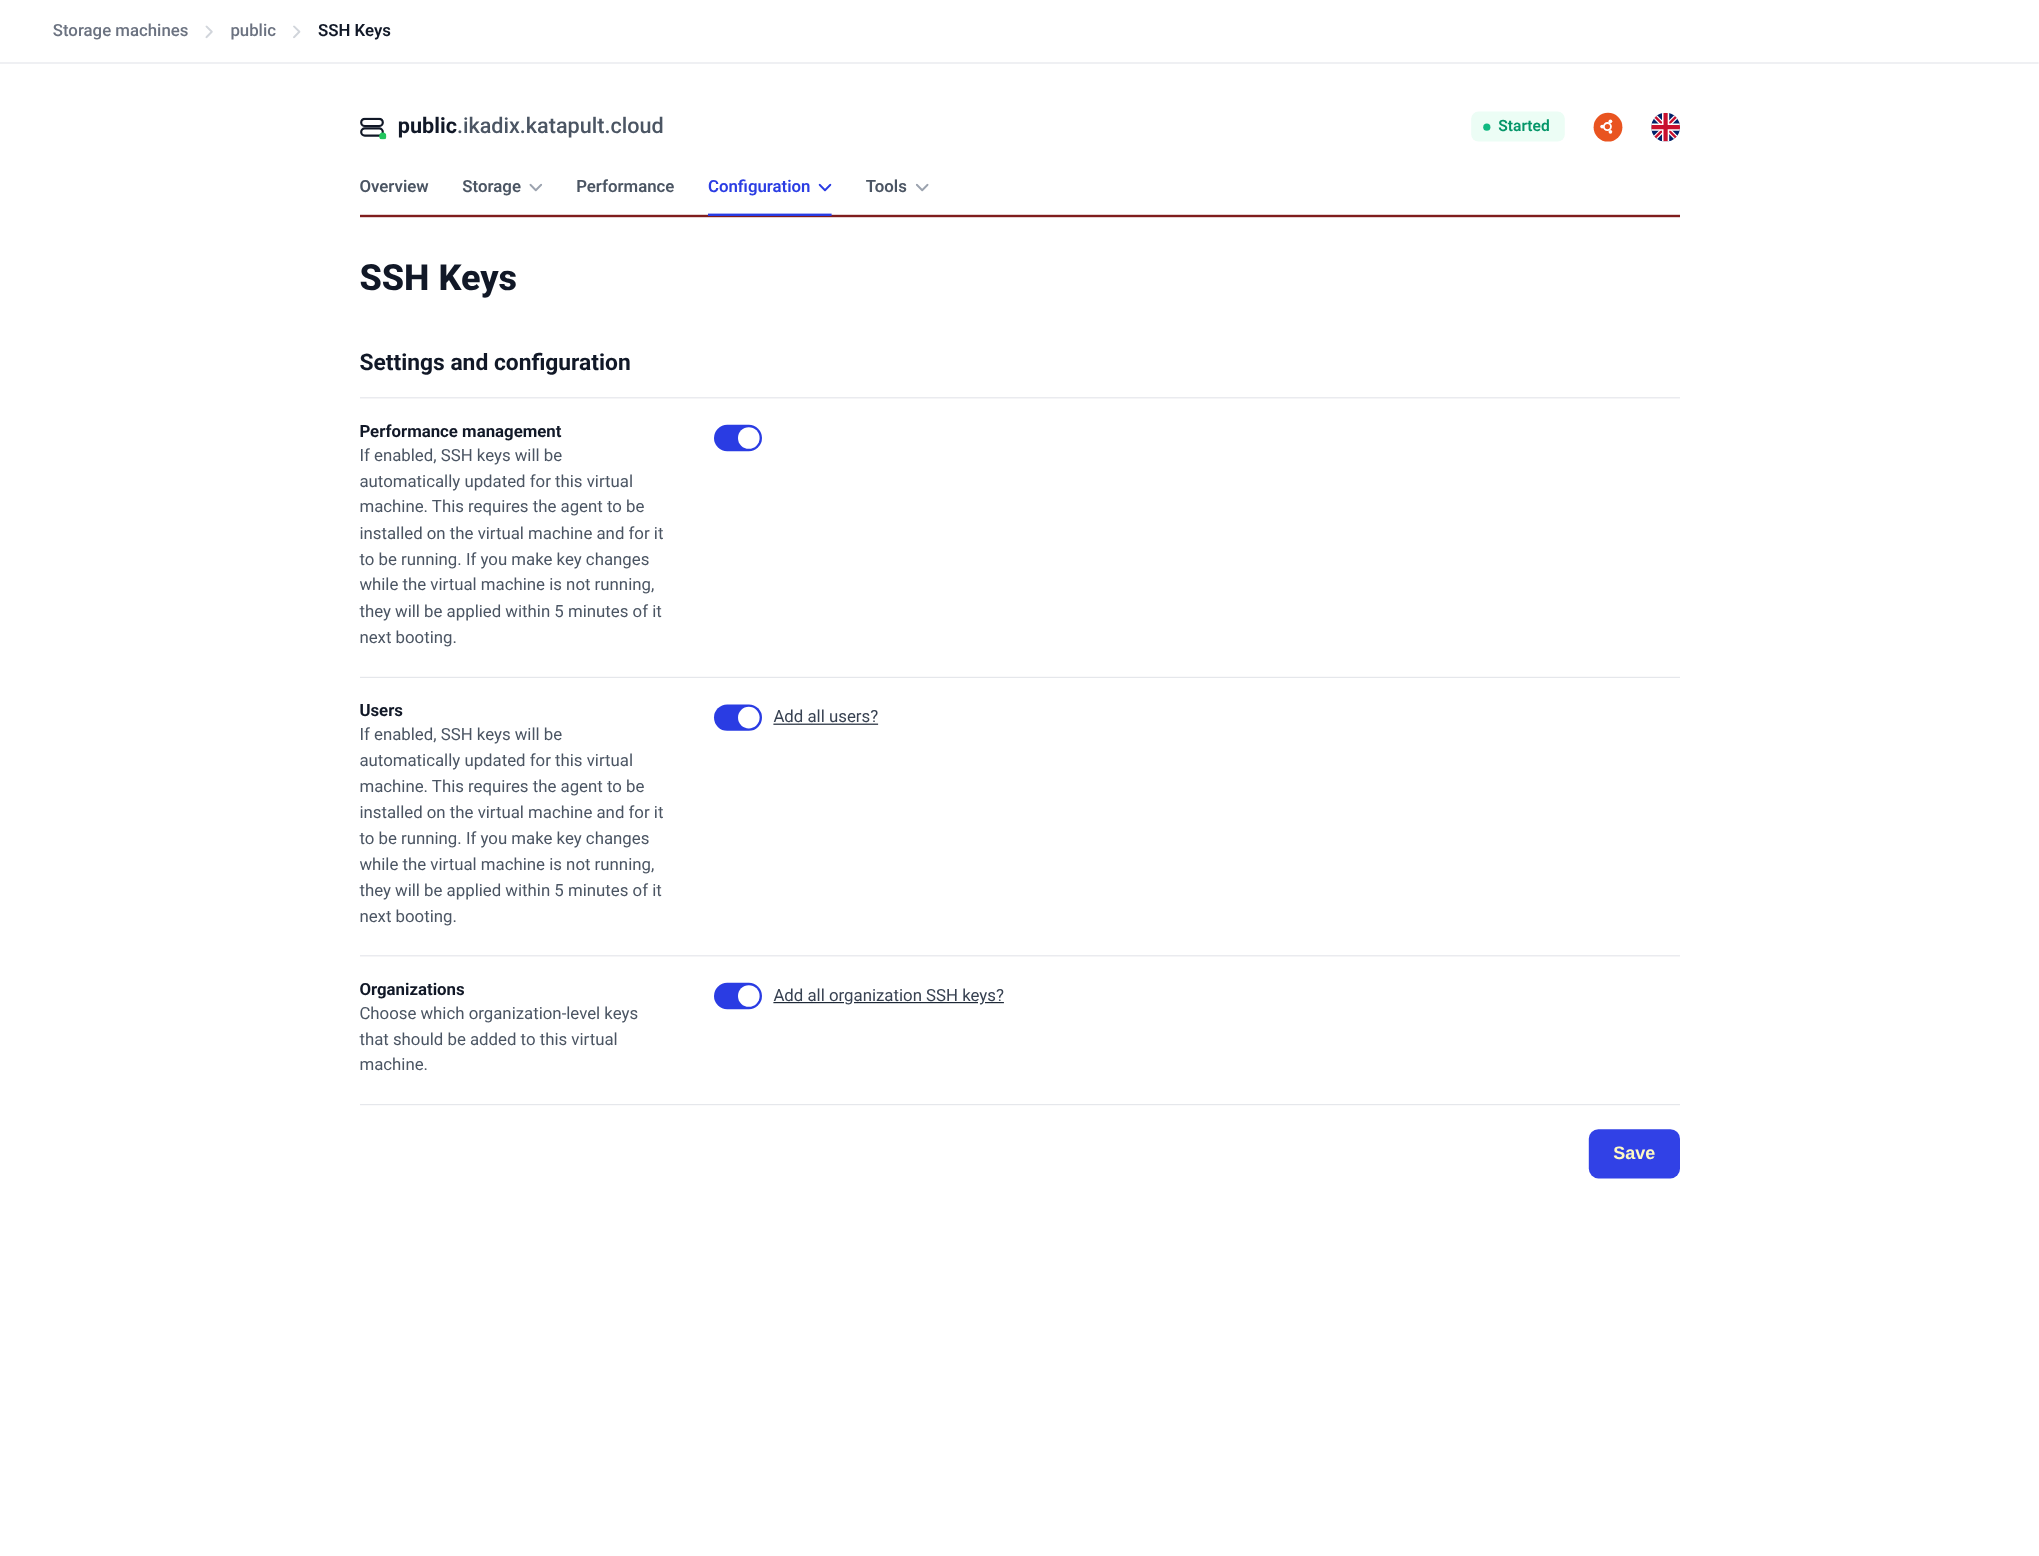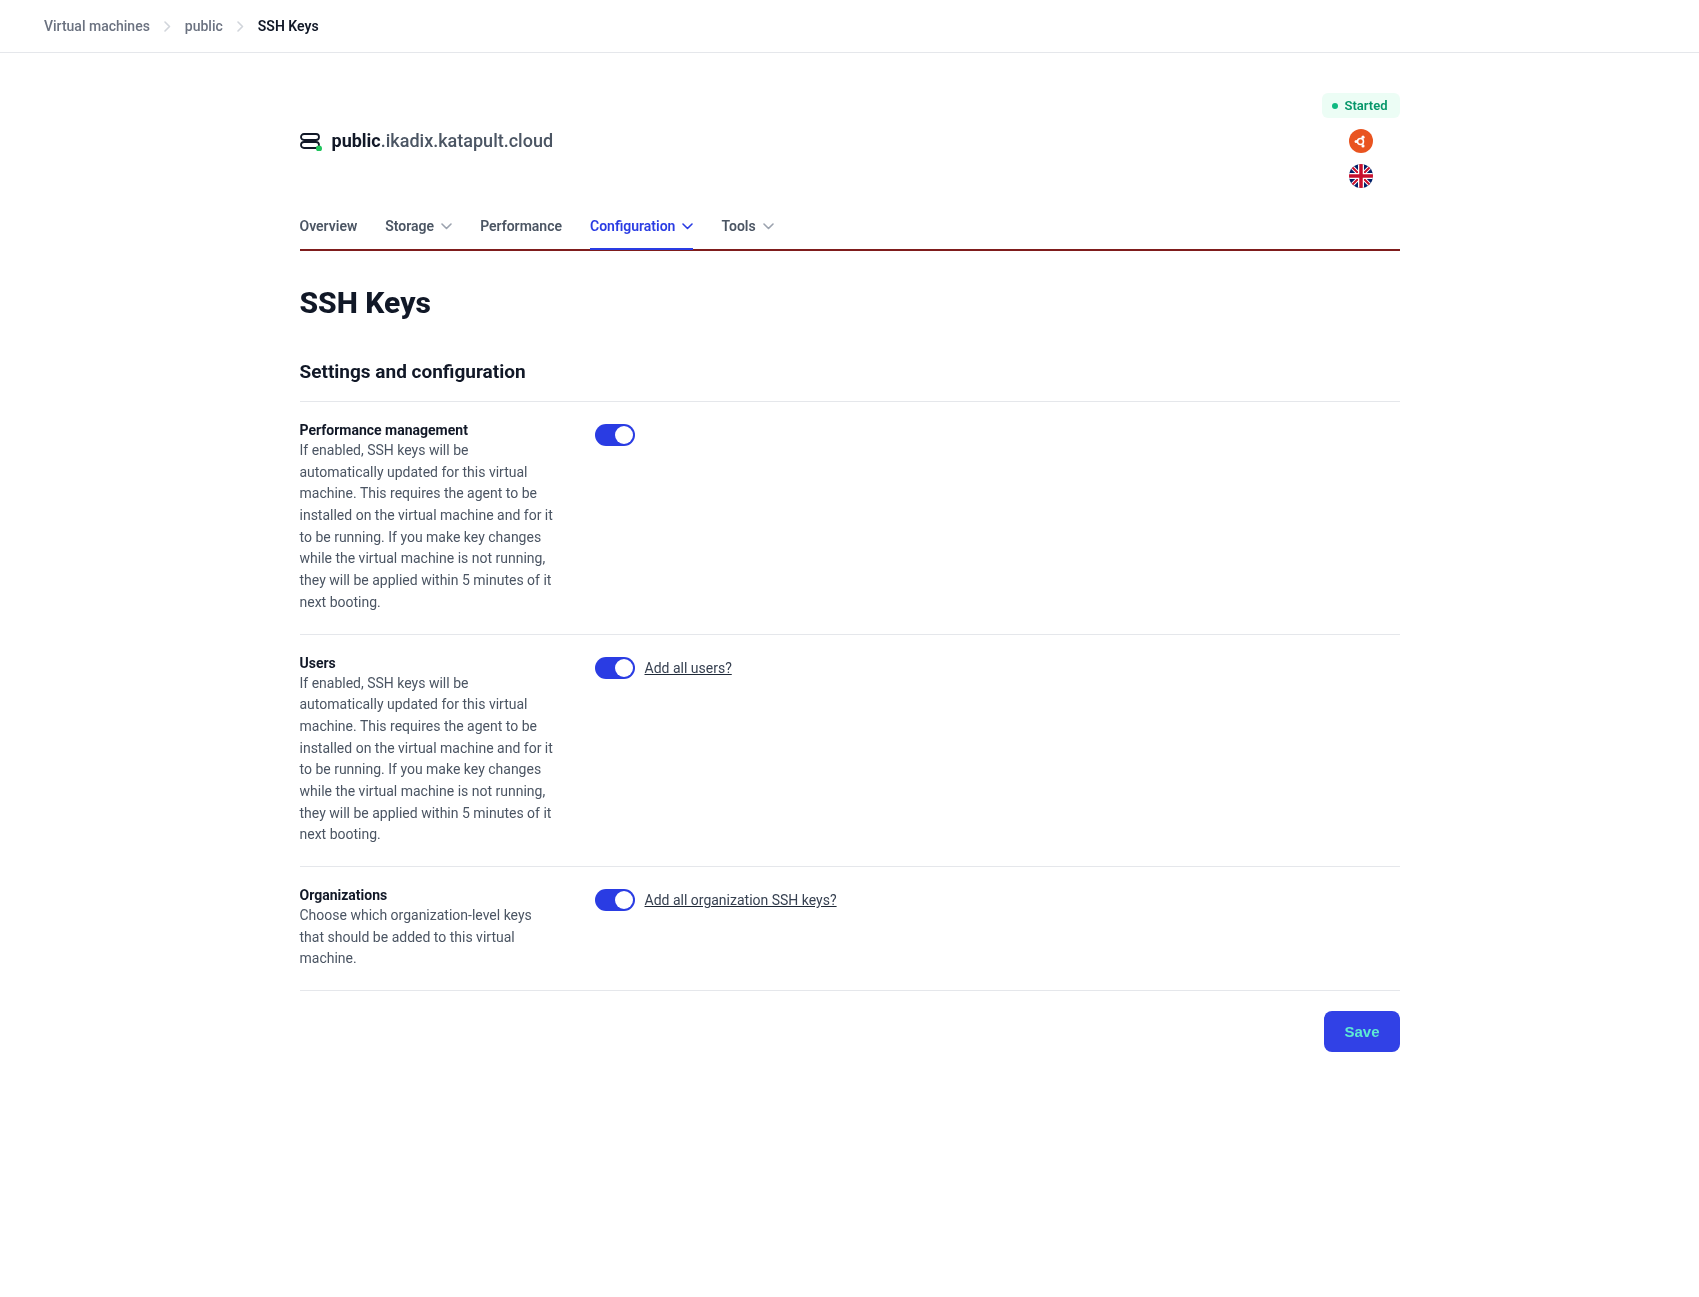--- a/index.html
+++ b/index.html
@@ -32,21 +32,21 @@
     justify-content:space-between;
     margin-bottom: 22px;
   }
   .vm-title-wrap { display:flex; align-items:center; gap:10px; }
   .vm-icon {
     width: 22px; height: 16px; position:relative;
   }
   .vm-icon svg { display:block; }
   .vm-title { font-size:18px; color:#4b5563; font-weight:500; }
   .vm-title .bold { color:#111827; font-weight:700; }
-  .vm-meta { display:flex; align-items:center; gap:11px;flex-direction:column; }
+  .vm-meta { display:flex; align-items:center; gap:24px; }
   .status-badge {
     background:#ecfdf5;
     color:#059669;
     font-size:13px;
     font-weight:600;
     padding:5px 12px 5px 10px;
     border-radius:6px;
     display:flex;
     align-items:center;
     gap:7px;
@@ -139,34 +139,34 @@
     top:2px; right:2px;
   }
   .toggle-label { color:#374151; font-size:14px; line-height:22px; }
   .actions {
     display:flex;
     justify-content:flex-end;
     padding-top:20px;
   }
   .btn-save {
     background:#3141e6;
-    color:#5eead4;
+    color:#fef9c3;
     font-weight:700;
     font-size:15px;
     border:none;
     border-radius:8px;
     padding:12px 20px;
     cursor:pointer;
   }
 </style>
 </head>
 <body>
 
 <div class="breadcrumb">
-  <span>Virtual machines</span>
+  <span>Storage machines</span>
   <span class="chevron">
     <svg width="7" height="11" viewBox="0 0 7 11" fill="none">
         <path d="M1 1L5.5 5.5L1 10" stroke="currentColor" stroke-width="1.6" stroke-linecap="round" stroke-linejoin="round"></path>
       </svg>
   </span>
   <span>public</span>
   <span class="chevron">
     <svg width="7" height="11" viewBox="0 0 7 11" fill="none">
         <path d="M1 1L5.5 5.5L1 10" stroke="currentColor" stroke-width="1.6" stroke-linecap="round" stroke-linejoin="round"></path>
       </svg>

